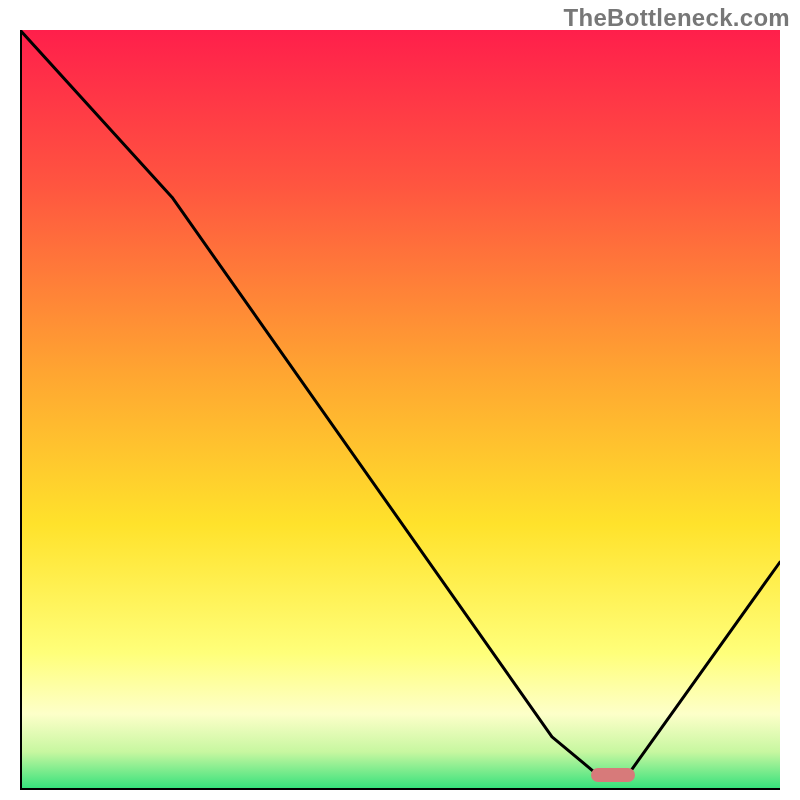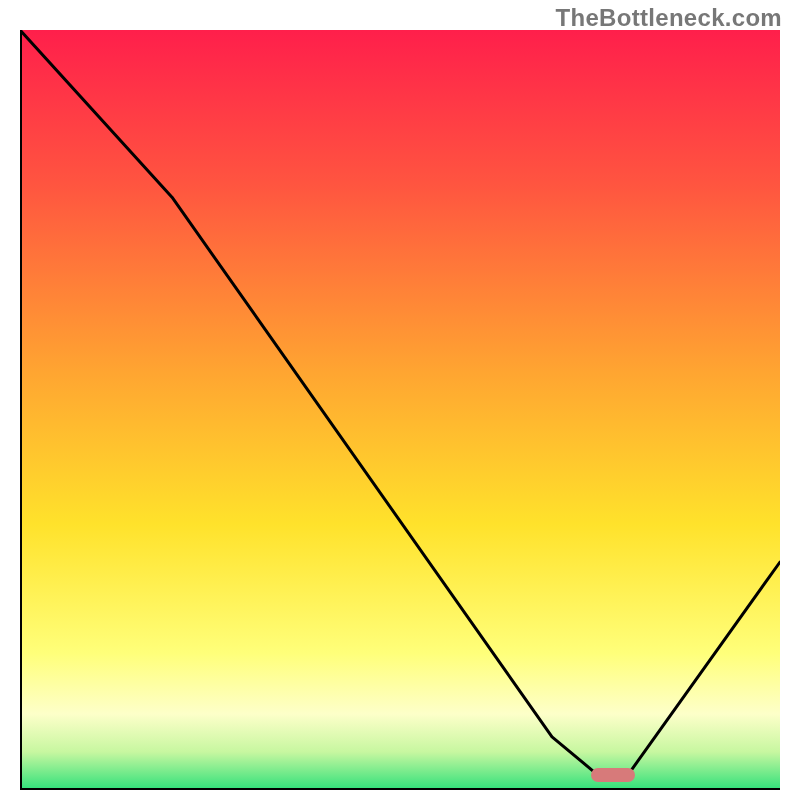--- a/index.html
+++ b/index.html
@@ -12,21 +12,21 @@
     overflow: hidden;
   }
   .stage {
     position: relative;
     width: 800px;
     height: 800px;
   }
   .watermark {
     position: absolute;
     top: 4px;
-    right: 18px;
+    right: 10px;
     font-size: 24px;
     font-weight: bold;
     color: #777;
     letter-spacing: 0.3px;
     z-index: 20;
   }
   .frame {
     position: absolute;
     left: 20px;
     top: 30px;

